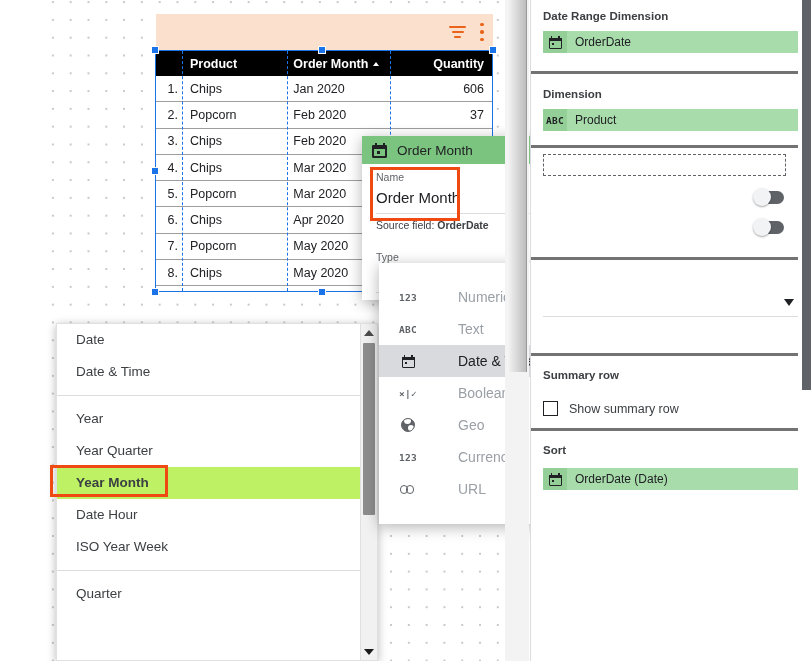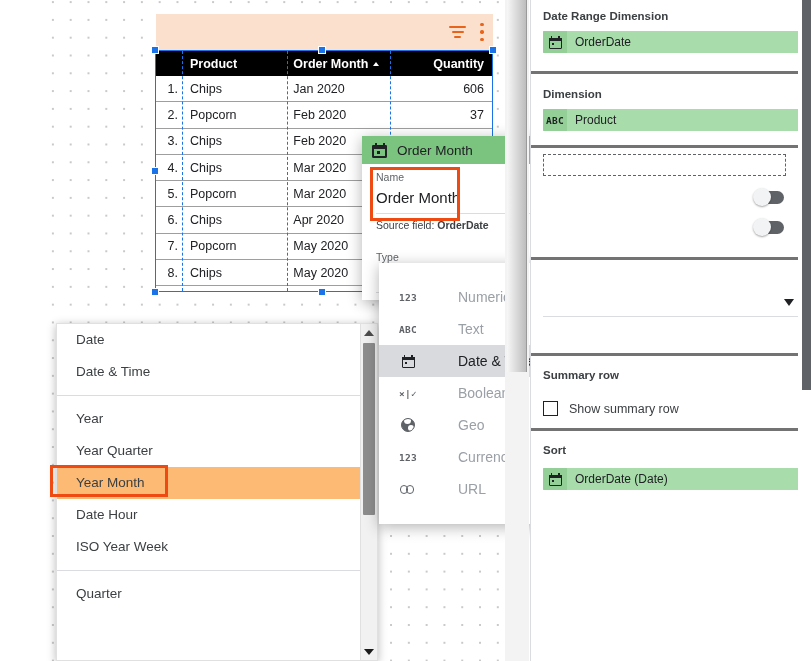--- a/index.html
+++ b/index.html
@@ -61,21 +61,21 @@
   
   #list-popup{
     position:absolute;left:56px;top:323px;width:322px;height:338px;
     background:#fff;border:1px solid #e0e0e0;box-sizing:border-box;
     box-shadow:0 2px 9px rgba(0,0,0,.28);
   }
   #list-popup .litem{
     height:32px;line-height:32px;padding-left:19px;font-size:13.5px;color:#3c4043;
     position:relative;box-sizing:border-box;
   }
-  #list-popup .litem.sel{background:#fdba74;}
+  #list-popup .litem.sel{background:#bef264;font-weight:bold;}
   #list-popup .sep{height:1px;background:#dadce0;margin:7px 0 7px 0;}
   #list-popup .hl-box{
     position:absolute;left:-7px;top:-2px;width:118px;height:32px;
     border:3px solid #ef4a12;box-sizing:border-box;pointer-events:none;
   }
   
   #list-sb{position:absolute;right:0;top:0;width:17px;height:100%;background:#f1f1f1;border-left:1px solid #e0e0e0;box-sizing:border-box;}
   #list-sb .arrow{position:absolute;left:0;width:16px;height:17px;display:flex;align-items:center;justify-content:center;}
   #list-sb .arrow.up{top:0;}
   #list-sb .arrow.dn{bottom:0;}

